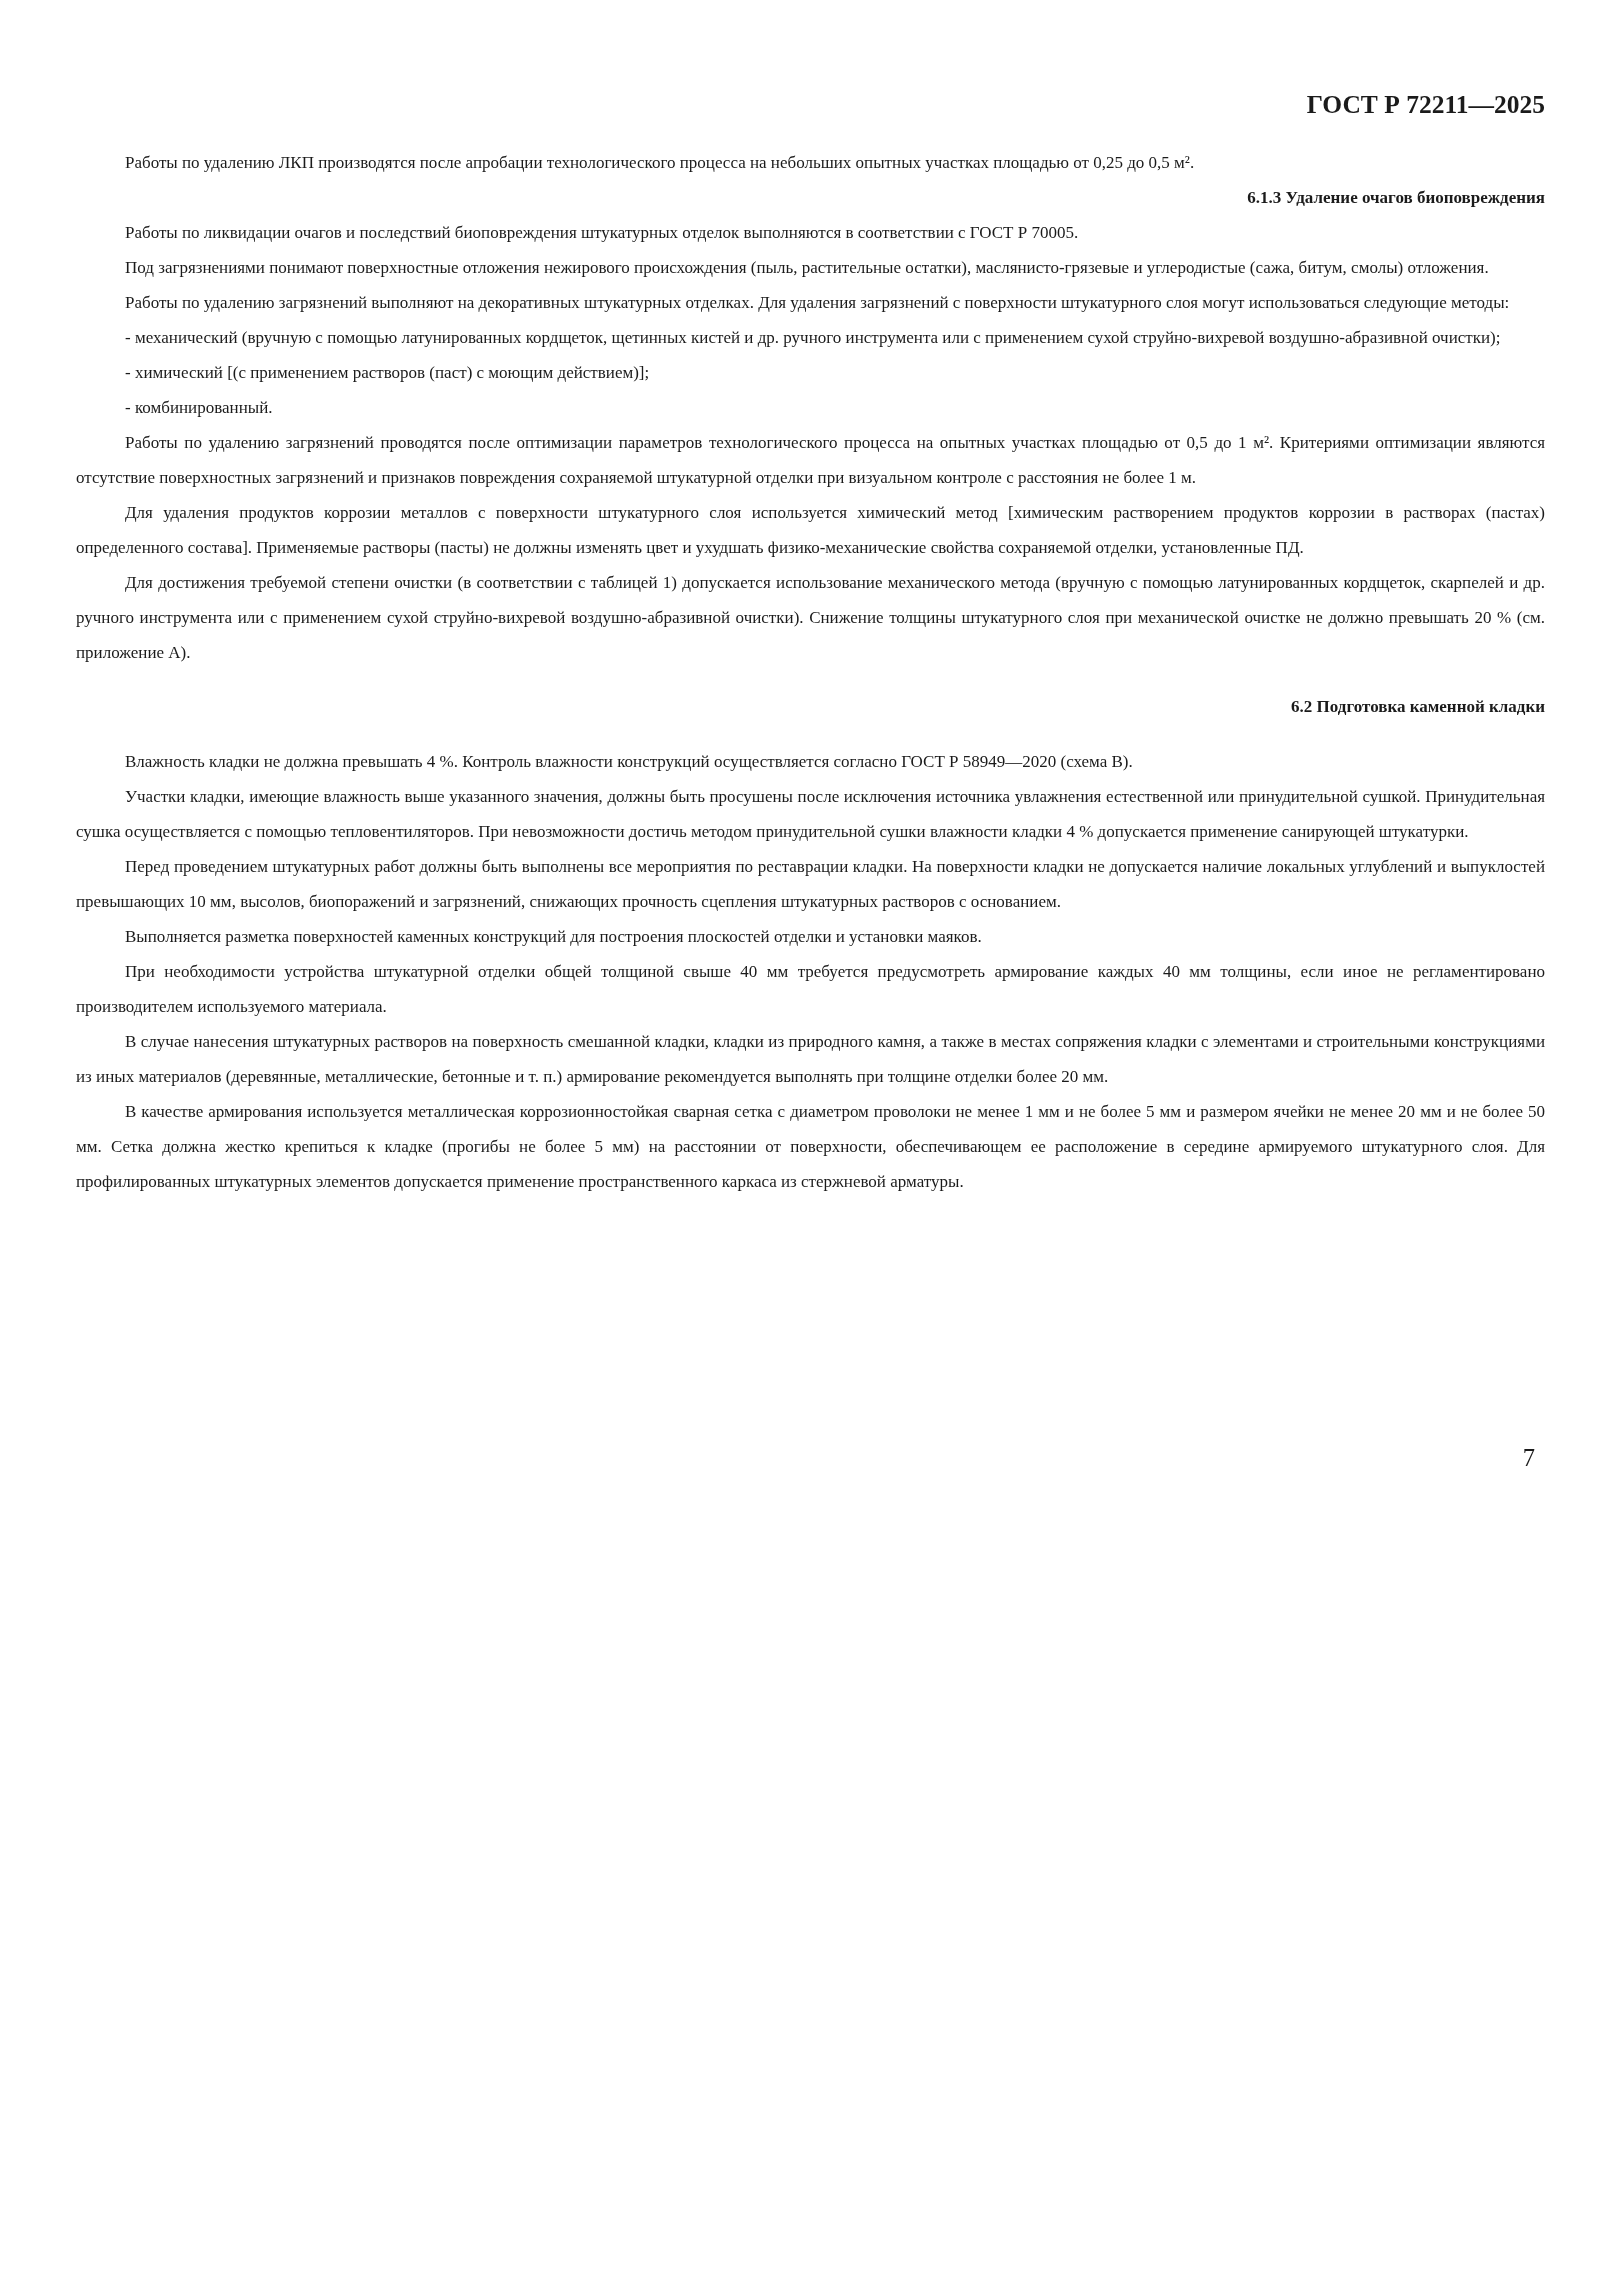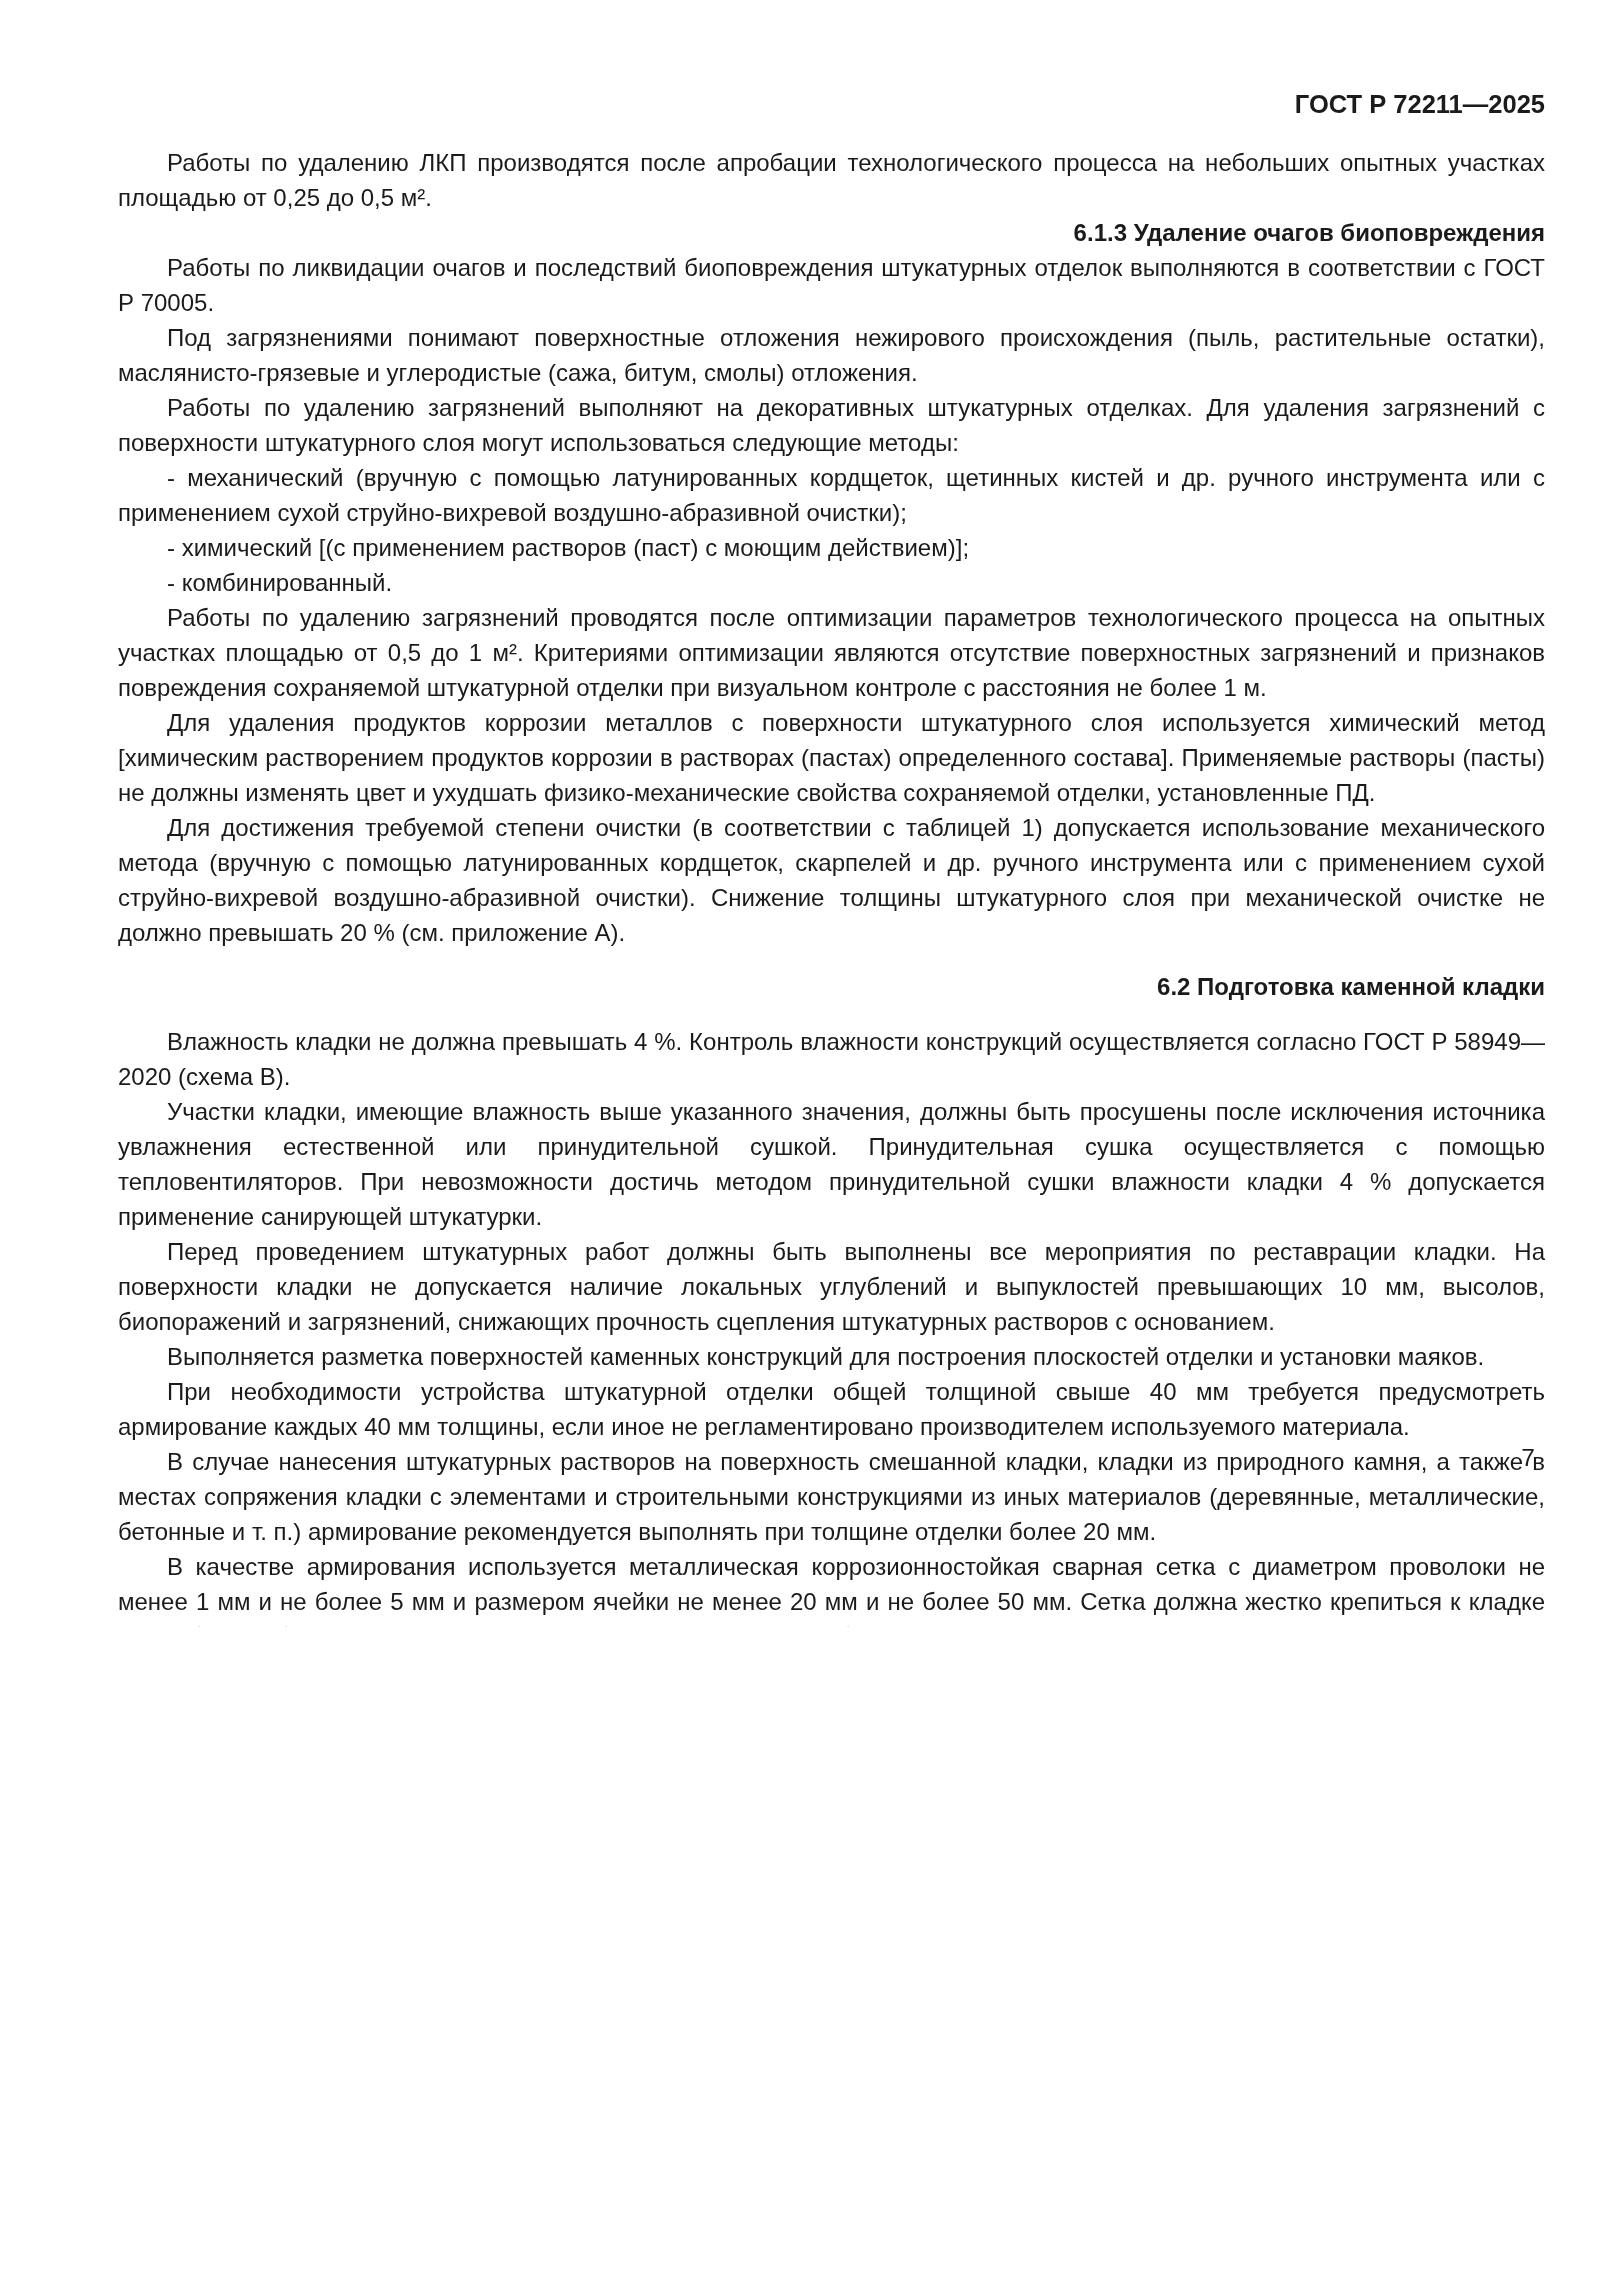--- a/index.html
+++ b/index.html
@@ -8,34 +8,34 @@
     margin: 0;
     padding: 0;
     background: #ffffff;
   }
   .page {
     position: relative;
     width: 1621px;
     height: 1627px;
     background: #ffffff;
     color: #1b1b1b;
-    font-family: Liberation Sans, sans-serif;
-    padding: 90px 76px 0 118px;
+    font-family: Liberation Serif, serif;
+    padding: 90px 76px 0 76px;
     overflow: hidden;
   }
   .doc-header {
     text-align: right;
     font-weight: 700;
     font-size: 25.5px;
     line-height: 29px;
     margin: 0 0 25.5px 0;
   }
   main p {
     margin: 0;
-    font-size: 24px;
+    font-size: 17px;
     line-height: 35px;
     text-align: justify;
     text-indent: 49px;
   }
   main p.h {
     font-weight: 700;
     text-align: right;
   }
   main p.h2 {
     font-weight: 700;

